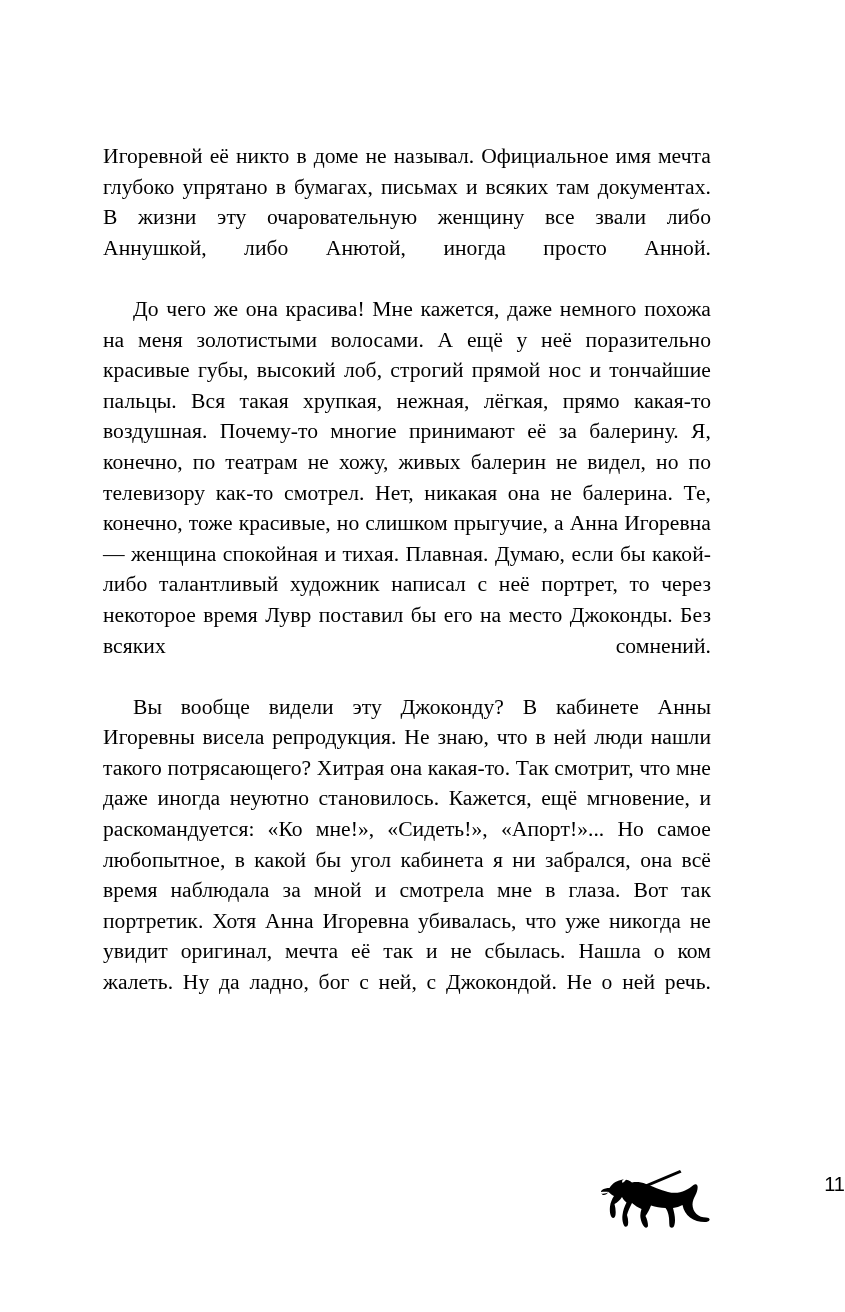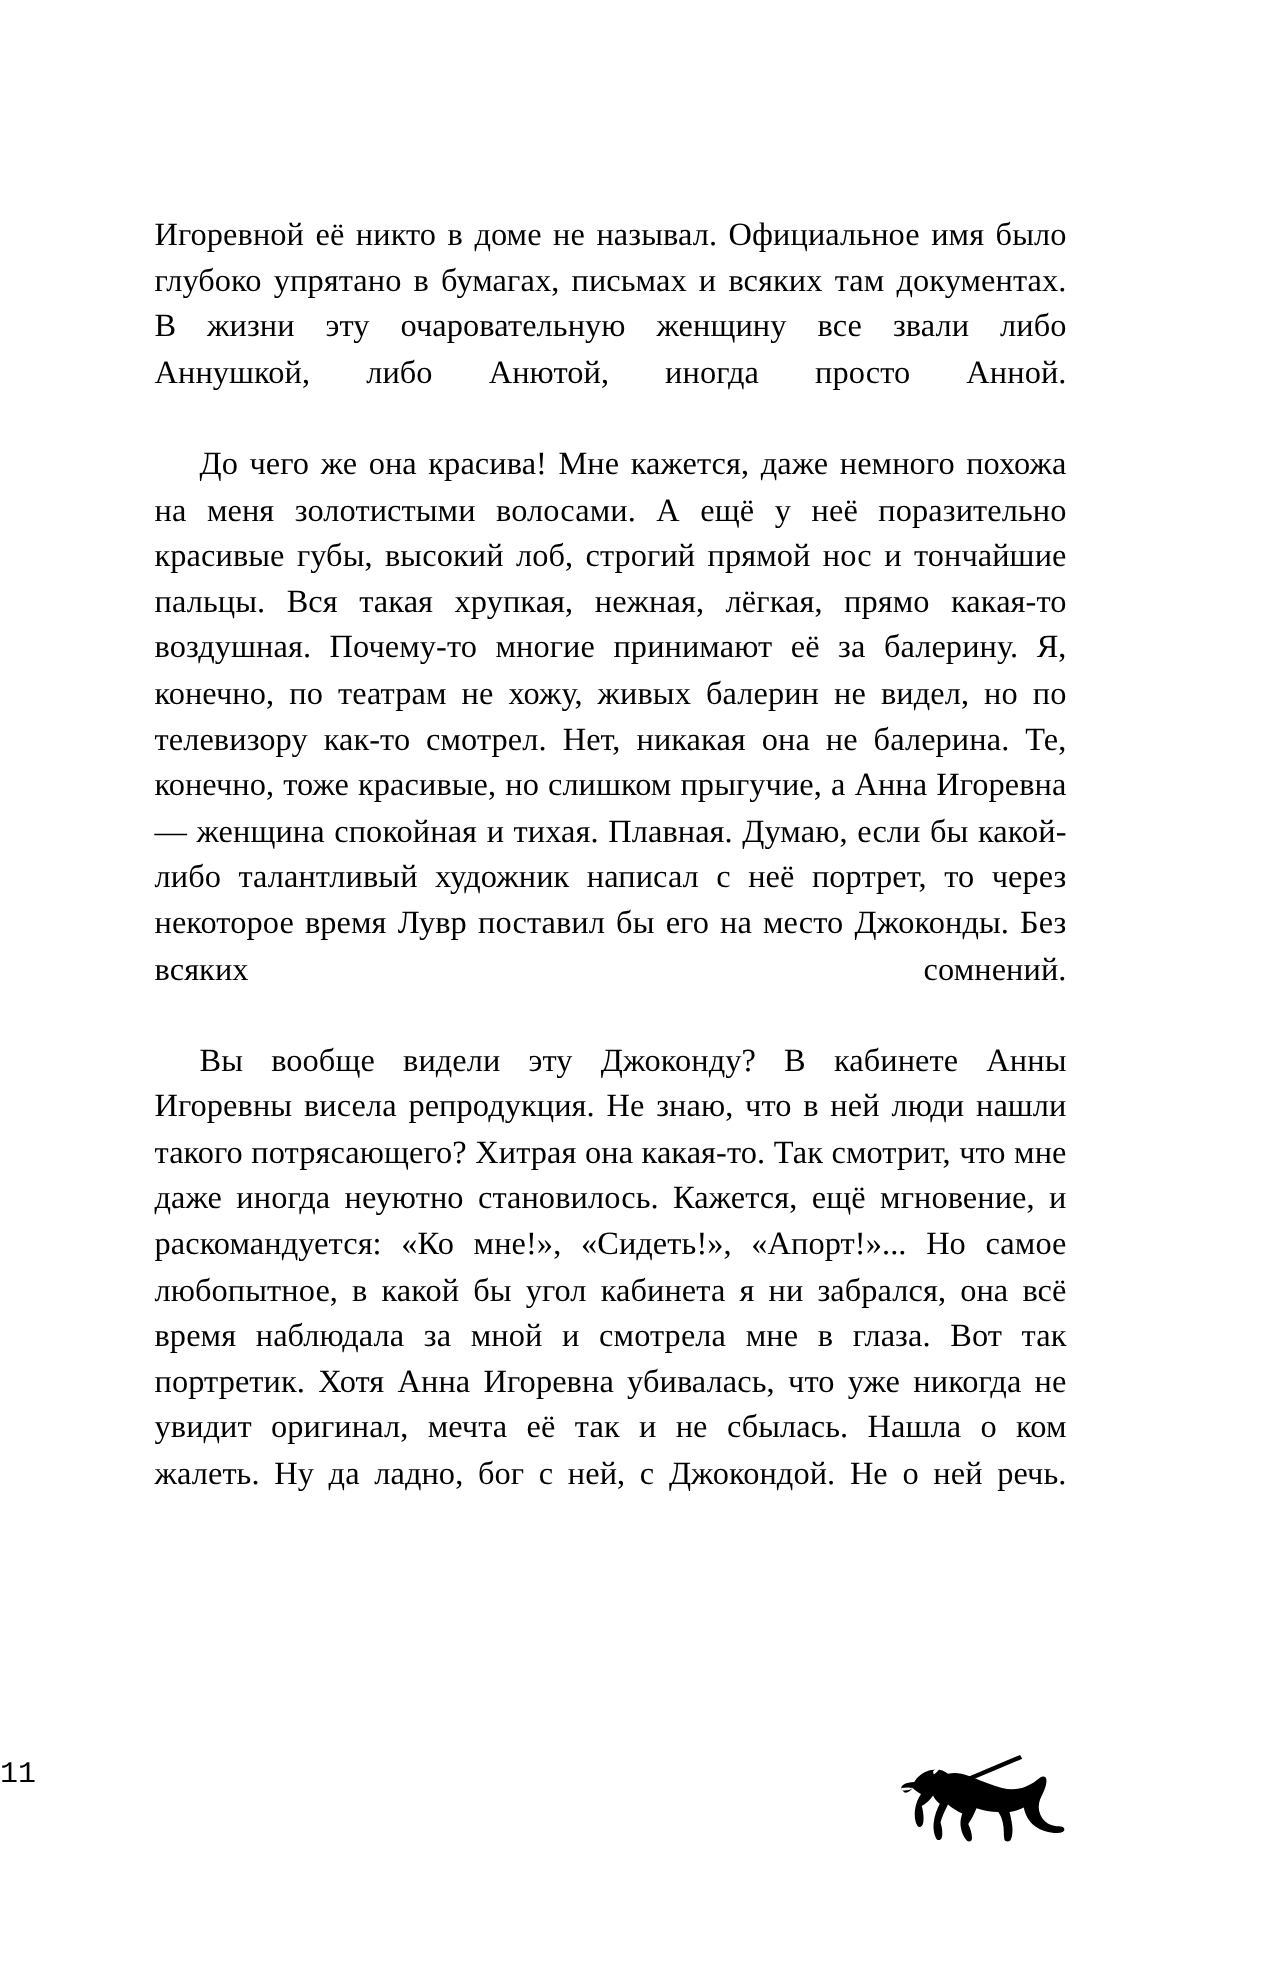--- a/index.html
+++ b/index.html
@@ -58,25 +58,25 @@
     right: 0;
     top: 1172px;
     height: 60px;
   }
 
   .page-number {
     position: absolute;
     left: 0;
     right: 0;
     top: 0;
-    text-align: left;
+    text-align: right;
     font-size: 20px;
     line-height: 24px;
     color: #000000;
-    font-family: Liberation Mono, monospace;
+    font-family: Liberation Sans, sans-serif;
   }
 
   .panther {
     position: absolute;
     left: 594px;
     top: -6px;
     width: 118px;
     height: 62px;
   }
   .panther svg {
@@ -84,21 +84,21 @@
     width: 118px;
     height: 62px;
   }
 </style>
 </head>
 <body>
 
 <div class="page">
 
   <div class="text-block">
-    <p class="para first">Игоревной её никто в доме не называл. Официальное имя было глубоко упрятано в бумагах, письмах и всяких там документах. В жизни эту очаровательную женщину все звали либо Аннушкой, либо Анютой, иногда просто Анной.</p>
+    <p class="para first">Игоревной её никто в доме не называл. Официальное имя мечта глубоко упрятано в бумагах, письмах и всяких там документах. В жизни эту очаровательную женщину все звали либо Аннушкой, либо Анютой, иногда просто Анной.</p>
     <p class="para">До чего же она красива! Мне кажется, даже немного похожа на меня золотистыми волосами. А ещё у неё поразительно красивые губы, высокий лоб, строгий прямой нос и тончайшие пальцы. Вся такая хрупкая, нежная, лёгкая, прямо какая-то воздушная. Почему-то многие принимают её за балерину. Я, конечно, по театрам не хожу, живых балерин не видел, но по телевизору как-то смотрел. Нет, никакая она не балерина. Те, конечно, тоже красивые, но слишком прыгучие, а Анна Игоревна — женщина спокойная и тихая. Плавная. Думаю, если бы какой-либо талантливый художник написал с неё портрет, то через некоторое время Лувр поставил бы его на место Джоконды. Без всяких сомнений.</p>
     <p class="para">Вы вообще видели эту Джоконду? В кабинете Анны Игоревны висела репродукция. Не знаю, что в ней люди нашли такого потрясающего? Хитрая она какая-то. Так смотрит, что мне даже иногда неуютно становилось. Кажется, ещё мгновение, и раскомандуется: «Ко мне!», «Сидеть!», «Апорт!»... Но самое любопытное, в какой бы угол кабинета я ни забрался, она всё время наблюдала за мной и смотрела мне в глаза. Вот так портретик. Хотя Анна Игоревна убивалась, что уже никогда не увидит оригинал, мечта её так и не сбылась. Нашла о ком жалеть. Ну да ладно, бог с ней, с Джокондой. Не о ней речь.</p>
   </div>
 
   <div class="footer">
     <div class="page-number">11</div>
 
     <div class="panther">
       <svg viewBox="0 0 236 124" xmlns="http://www.w3.org/2000/svg" aria-hidden="true">
 

